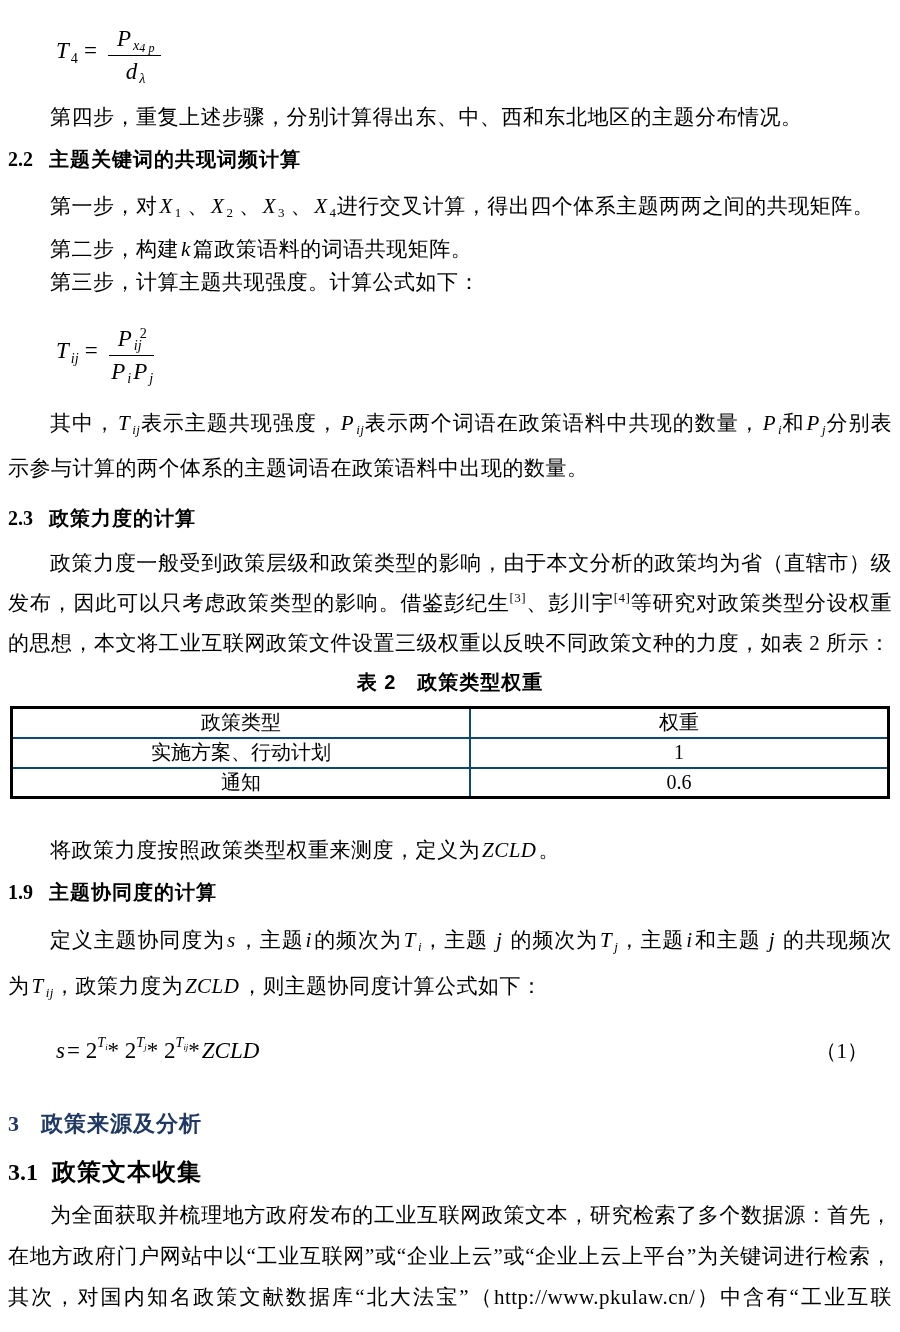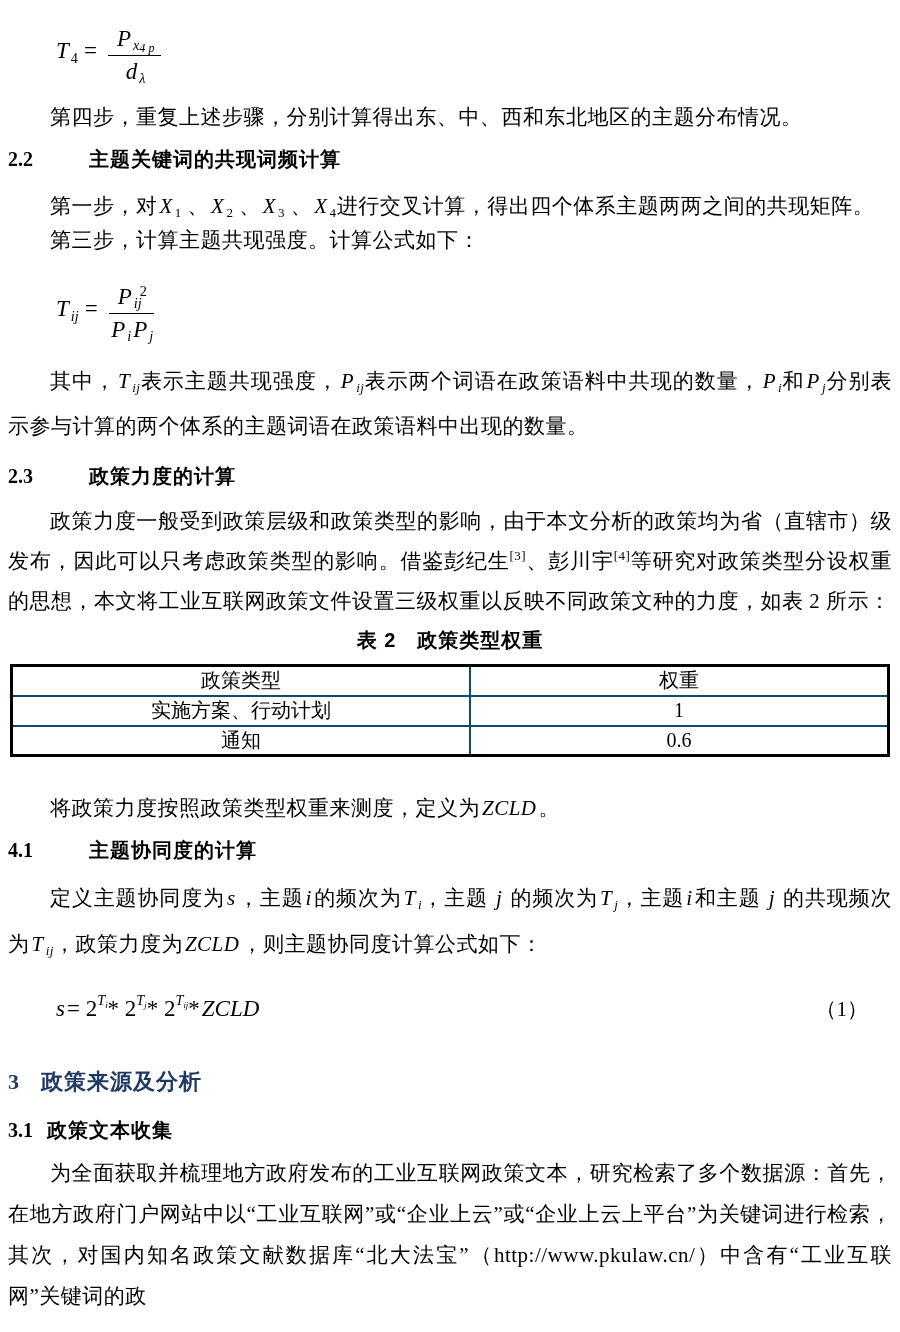--- a/index.html
+++ b/index.html
@@ -24,25 +24,25 @@
   .p-among { margin-top:8px;  line-height:45px; }
   .p-23    { margin-top:12px; line-height:40px; }
   .p-zcld  { margin-top:36px; line-height:30px; }
   .p-24    { margin-top:12px; line-height:46px; }
   .p-31    { margin-top:10px; line-height:41px; }
 
   
   .hd { display:flex; align-items:baseline; font-weight:bold; }
   .hd .h-num  { font-family:"Liberation Serif","DejaVu Serif",serif; }
   .hd .h-title{ font-family:"Liberation Sans","DejaVu Sans",sans-serif; letter-spacing:1px; }
-  .hd2 { font-size:20px; line-height:26px; margin-top:14px;gap:40px; }
+  .hd2 { font-size:20px; line-height:26px; margin-top:14px; }
   .hd2 .h-num { margin-right:16px; }
   .hd3 { font-size:22px; line-height:30px; margin-top:36px; color:#1f3864; }
   .hd3 .h-num { margin-right:22px; }
-  .hd31 { font-size:20px; line-height:26px; margin-top:20px; }
+  .hd31 { font-size:24px; line-height:26px; margin-top:20px; }
   .hd31 .h-num { margin-right:14px; }
 
   
   .mvar { font-style:italic; font-family:"Liberation Serif","DejaVu Serif",serif; padding:0 2px; }
   sub, sup { line-height:0; position:relative; font-size:0.62em; vertical-align:baseline; }
   sub { bottom:-0.32em; }
   sup { top:-0.55em; }
   sub.it, sup.it { font-style:italic; }
   sub sub { font-size:0.85em; bottom:-0.2em; }
   .cite { font-size:0.62em; top:-0.6em; }
@@ -94,20 +94,21 @@
   </div>
 
   <p class="para single p-step4">第四步，重复上述步骤，分别计算得出东、中、西和东北地区的主题分布情况。</p>
 
   <div class="hd hd2">
     <span class="h-num">2.2</span>
     <span class="h-title">主题关键词的共现词频计算</span>
   </div>
 
   <p class="para single p-step1">第一步，对<span class="mvar">X</span><sub>1</sub> 、<span class="mvar">X</span><sub>2</sub> 、<span class="mvar">X</span><sub>3</sub> 、<span class="mvar">X</span><sub>4</sub>进行交叉计算，得出四个体系主题两两之间的共现矩阵。</p>
+  <p class="para single p-step2">第二步，构建<span class="mvar">k</span>篇政策语料的词语共现矩阵。</p>
   <p class="para single p-step3">第三步，计算主题共现强度。计算公式如下：</p>
 
   <div class="formula f2">
     <span><span class="mvar">T</span><sub class="it">ij</sub></span>
     <span class="eq">=</span>
     <span class="frac">
       <span class="num"><span class="mvar">P</span><sub class="it">ij</sub><sup class="sup-tight">2</sup></span>
       <span class="den"><span class="mvar">P</span><sub class="it">i</sub><span class="mvar">P</span><sub class="it">j</sub></span>
     </span>
   </div>
@@ -135,21 +136,21 @@
     <tr>
       <td>通知</td>
       <td>0.6</td>
     </tr>
   </tbody>
     </table>
 
   <p class="para single p-zcld">将政策力度按照政策类型权重来测度，定义为<span class="mvar">ZCLD</span>。</p>
 
   <div class="hd hd2">
-    <span class="h-num">4.1</span>
+    <span class="h-num">1.9</span>
     <span class="h-title">主题协同度的计算</span>
   </div>
 
   <p class="para p-24">定义主题协同度为<span class="mvar">s</span>，主题<span class="mvar">i</span>的频次为<span class="mvar">T</span><sub class="it">i</sub>，主题 <span class="mvar">j</span> 的频次为<span class="mvar">T</span><sub class="it">j</sub>，主题<span class="mvar">i</span>和主题 <span class="mvar">j</span> 的共现频次为<span class="mvar">T</span><sub class="it">ij</sub>，政策力度为<span class="mvar">ZCLD</span>，则主题协同度计算公式如下：</p>
 
   <div class="eqrow">
     <div class="formula" style="margin-left:46px"><span class="mvar">s</span> = 2<sup class="pow"><span class="mvar">T</span><sub class="it">i</sub></sup> * 2<sup class="pow"><span class="mvar">T</span><sub class="it">j</sub></sup> * 2<sup class="pow"><span class="mvar">T</span><sub class="it">ij</sub></sup> * <span class="mvar">ZCLD</span></div>
     <span class="eqnum">（1）</span>
   </div>
 

